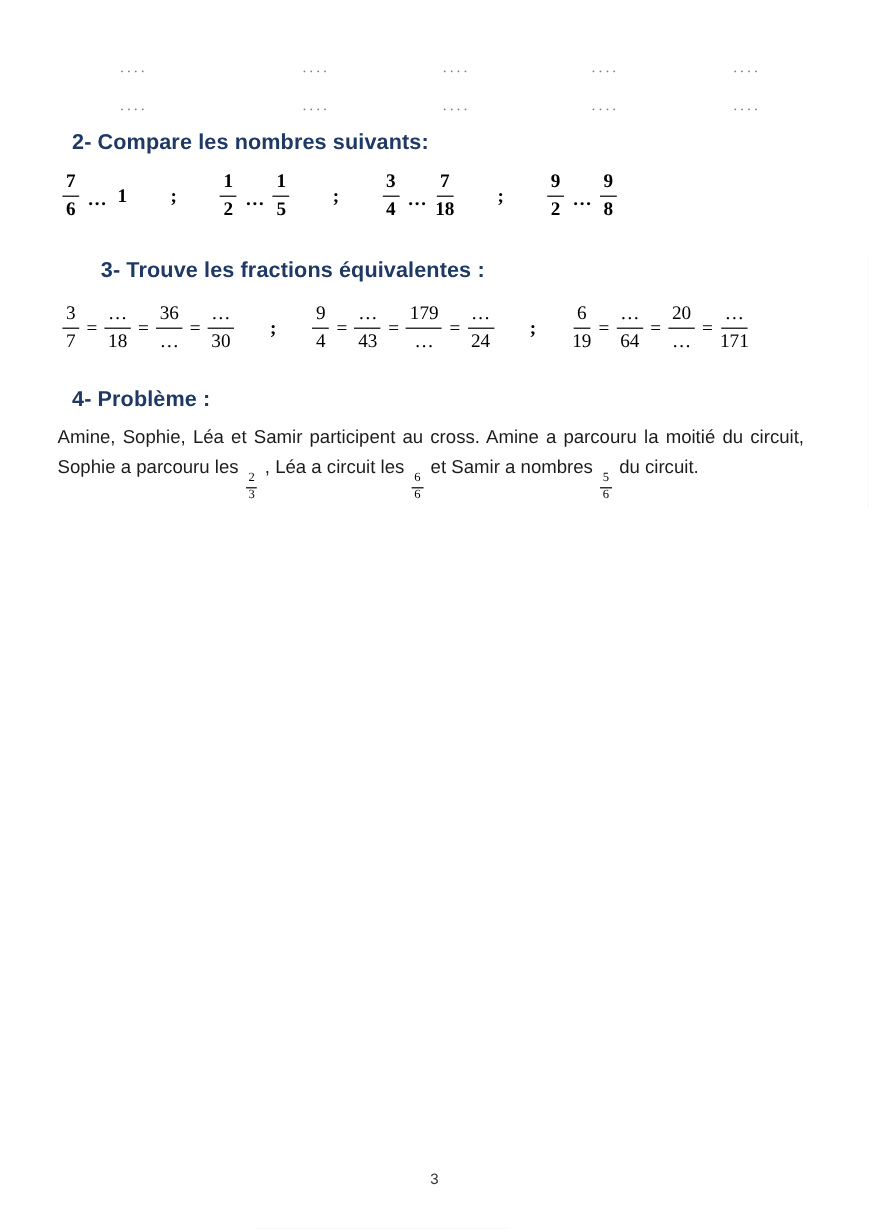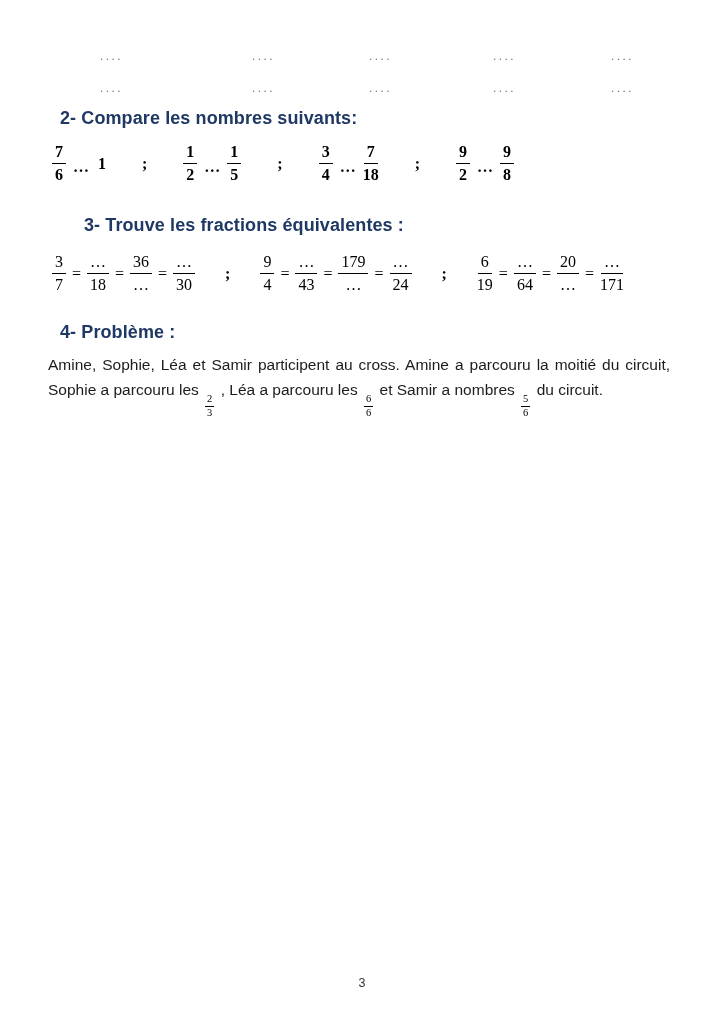--- a/index.html
+++ b/index.html
@@ -235,21 +235,21 @@
       <span class="fden">171</span>
     </span>
   </div>
 
   <div class="heading" style="top:322px;">4- Problème :</div>
 
   <div class="para para-1">
     <span>Amine, Sophie, Léa et Samir participent au cross. Amine a parcouru la moitié du circuit, Sophie a parcouru les </span><span class="ifrac">
         <span class="fnum">2</span>
         <span class="fden">3</span>
-      </span><span> , Léa a parcouru les </span><span class="ifrac">
+      </span><span> , Léa a circuit les </span><span class="ifrac">
         <span class="fnum">6</span>
         <span class="fden">6</span>
       </span><span>  et Samir a nombres </span><span class="ifrac">
         <span class="fnum">5</span>
         <span class="fden">6</span>
       </span><span> du circuit.</span>
   </div>
 
   <div class="page-number">3</div>
 

